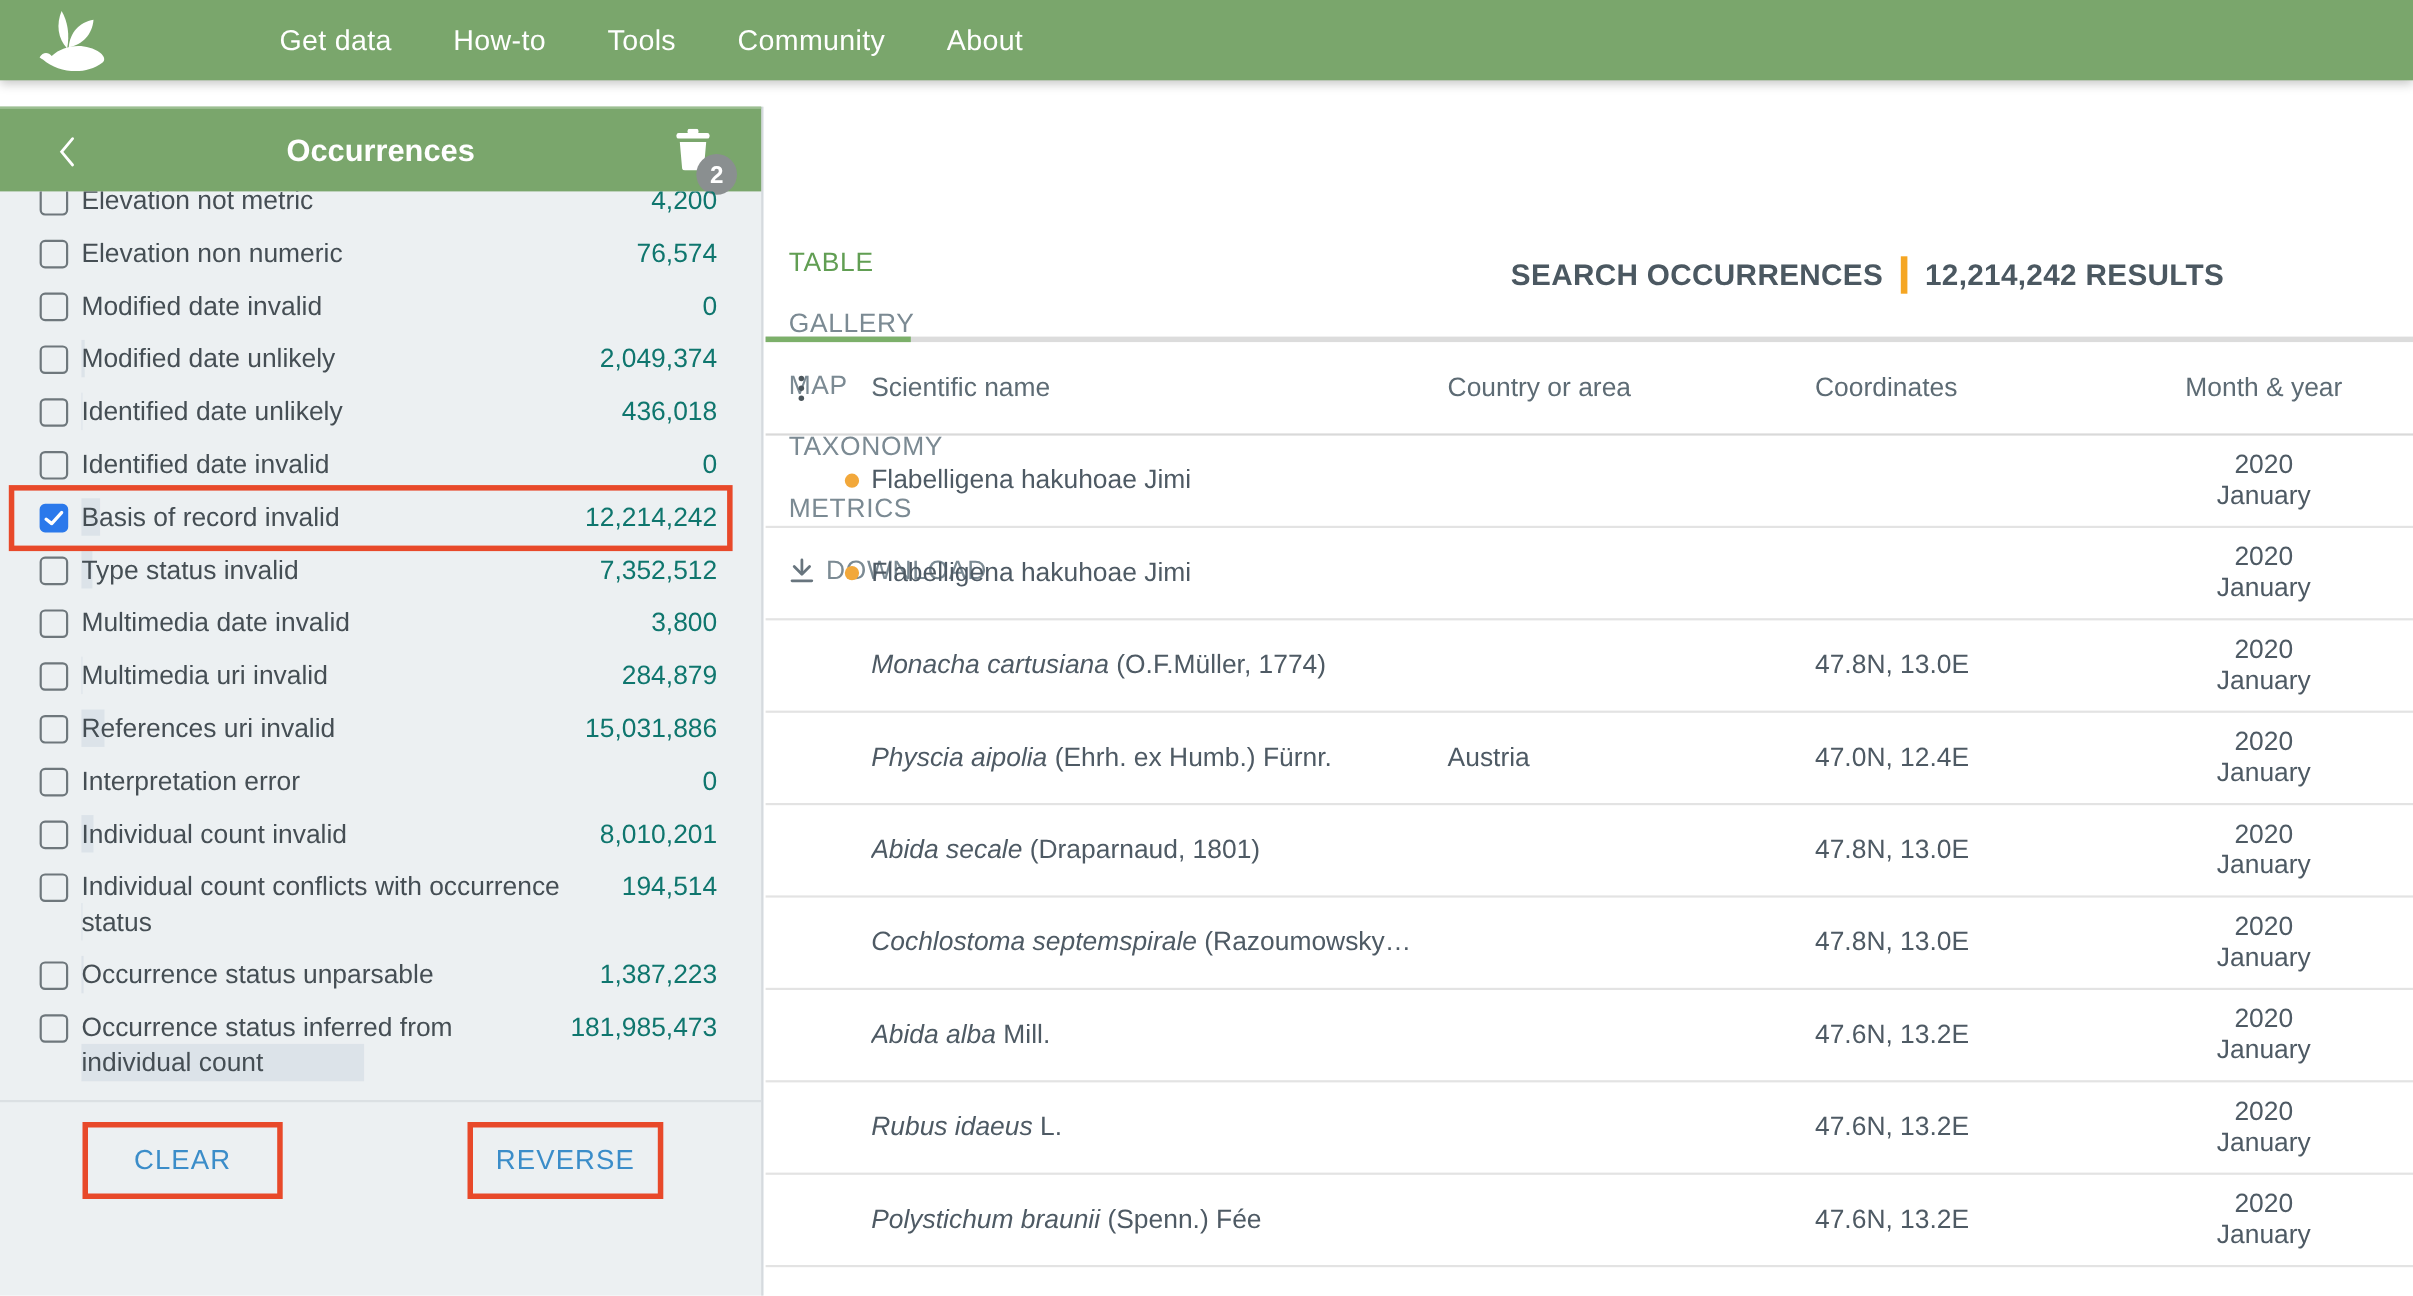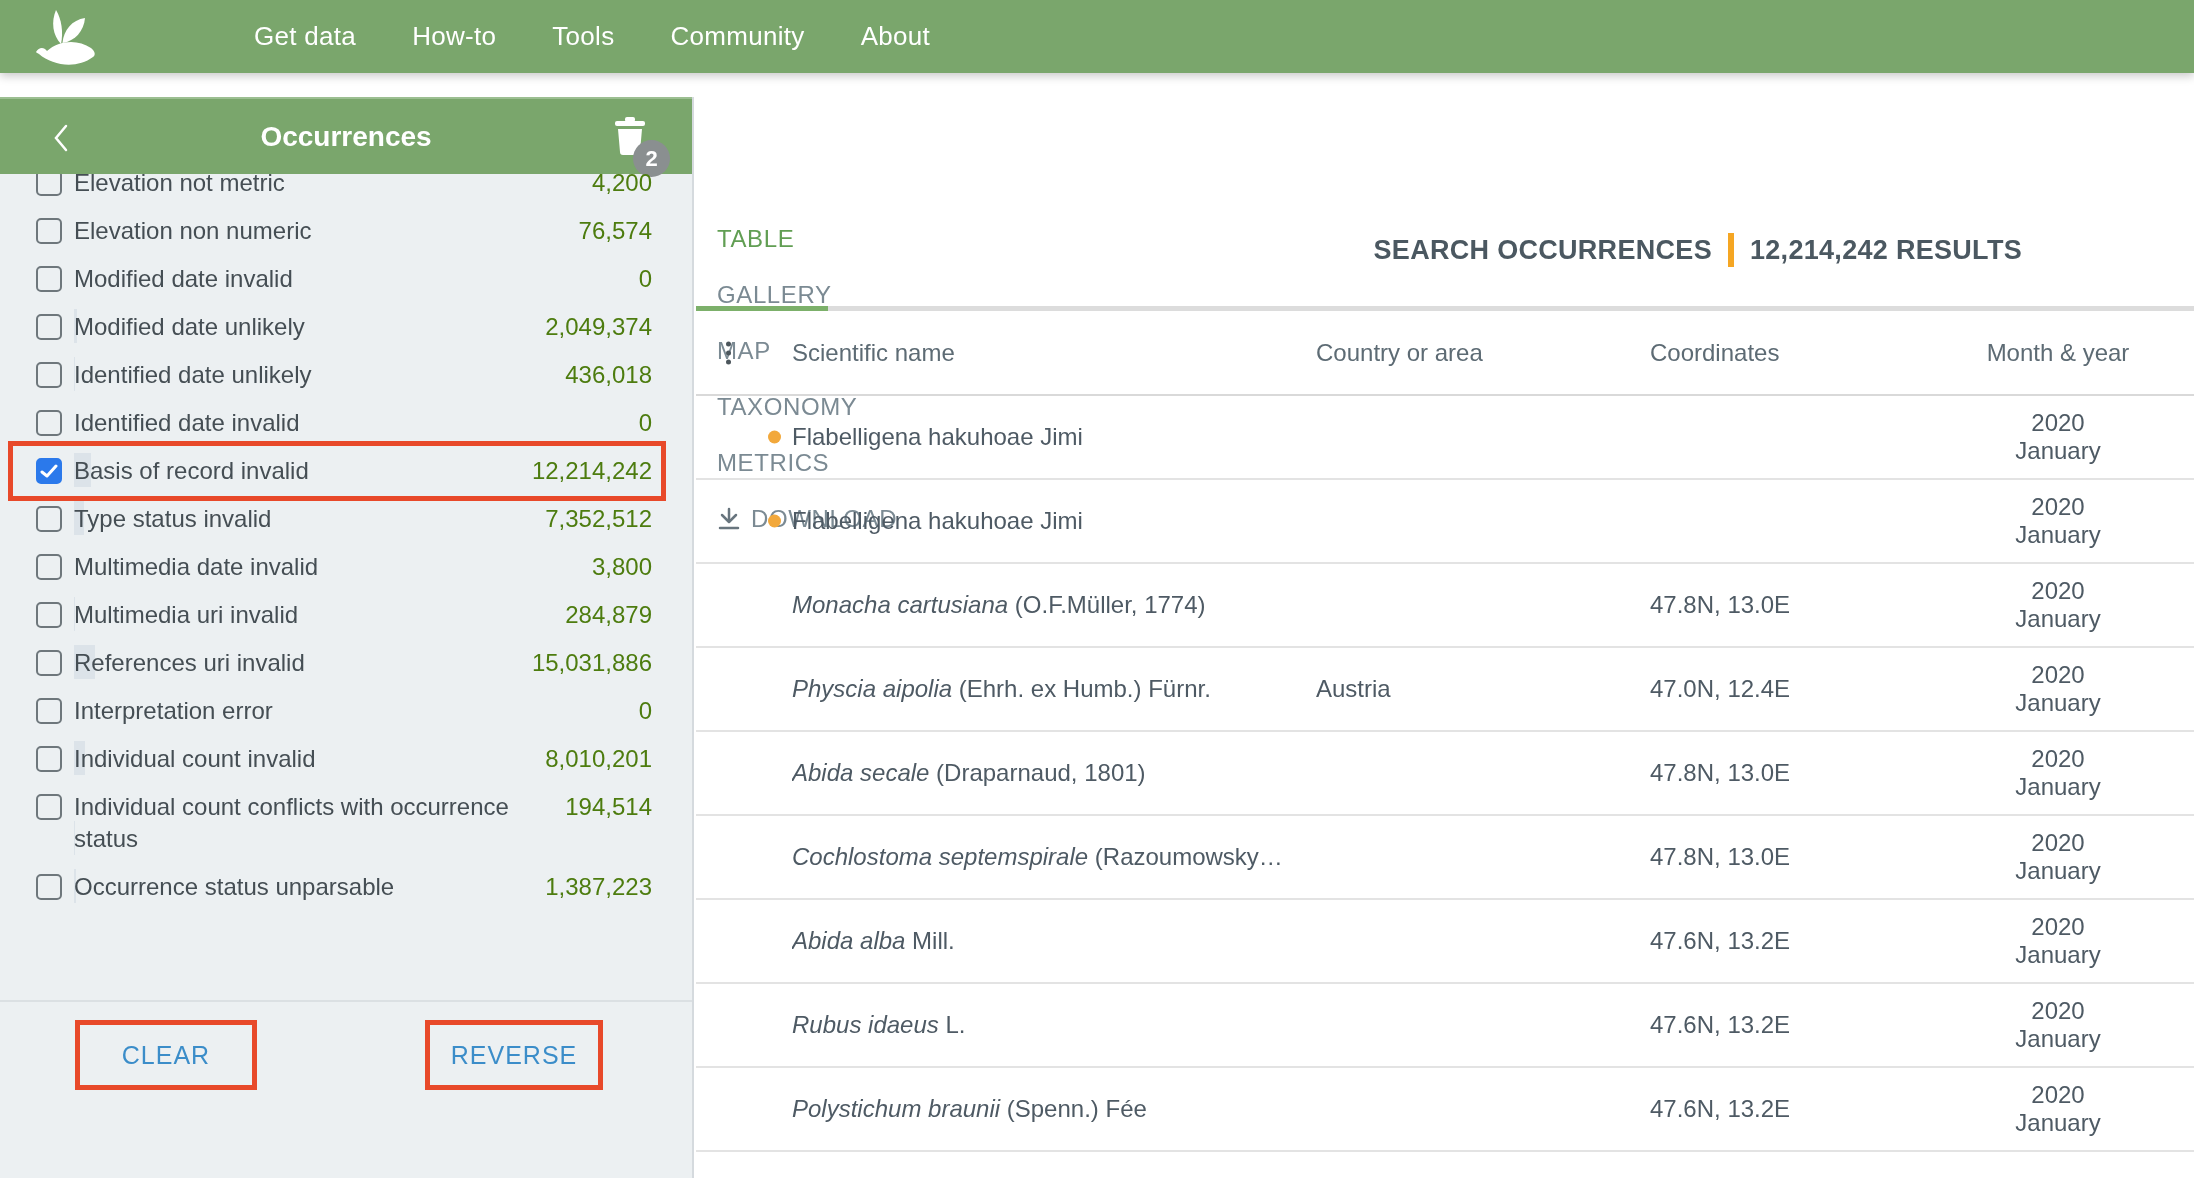--- a/index.html
+++ b/index.html
@@ -30,21 +30,21 @@
   .filter-list { position:absolute; top:77px; left:0; width:100%; height:826px; overflow:hidden; }
   .filter-row { position:relative; display:flex; align-items:flex-start;
                 min-height:48px; padding:8px 40px 8px 36px; }
   .filter-row.clipped { margin-top:-15px; }
   .pct-bar { position:absolute; left:74px; bottom:8px; height:34px; background:#dce3e9; z-index:0; }
   .cb { flex:0 0 auto; width:26px; height:26px; margin:3px 12px 0 0;
         border:2.5px solid #6e777c; border-radius:5px; background:transparent;
         display:flex; align-items:center; justify-content:center; cursor:pointer; z-index:1; }
   .cb.checked { background:#2b79eb; border-color:#2b79eb; }
   .f-label { flex:1 1 auto; font-size:24px; line-height:32px; color:#454e54; padding-right:12px; z-index:1; }
-  .f-count { flex:0 0 auto; margin-left:auto; font-size:24px; line-height:32px; color:#4d7c0f; white-space:nowrap; z-index:1; }
+  .f-count { flex:0 0 auto; margin-left:auto; font-size:24px; line-height:32px; color:#0f766e; white-space:nowrap; z-index:1; }
   .filter-row.annotated::after { content:""; position:absolute; left:8px; right:26px; top:-6px; bottom:-6px;
                 border:5px solid #e8492a; z-index:3; pointer-events:none; }
 
   .filter-footer { position:absolute; top:903px; left:0; width:100%; height:105px;
                    border-top:2px solid #dbe0e3; }
   .annot-box { position:absolute; top:18px; height:70px; border:5px solid #e8492a;
                display:flex; align-items:center; justify-content:center; }
   .annot-box.clear { left:75px; width:182px; }
   .annot-box.reverse { left:425px; width:178px; }
   .link-btn { background:none; border:none; color:#3b8dc9; font-family:inherit;
@@ -210,20 +210,26 @@
           <span class="cb"></span>
           <span class="f-label">Individual count conflicts with occurrence status</span>
           <span class="f-count">194,514</span>
         </div>
         <div class="filter-row">
           <span class="pct-bar" style="width: 2px;"></span>
           <span class="cb"></span>
           <span class="f-label">Occurrence status unparsable</span>
           <span class="f-count">1,387,223</span>
         </div>
+        <div class="filter-row">
+          <span class="pct-bar" style="width: 257px;"></span>
+          <span class="cb"></span>
+          <span class="f-label">Occurrence status inferred from individual count</span>
+          <span class="f-count">181,985,473</span>
+        </div>
       </div>
 
     <div class="filter-footer">
       <div class="annot-box clear">
         <button class="link-btn">CLEAR</button>
       </div>
       <div class="annot-box reverse">
         <button class="link-btn">REVERSE</button>
       </div>
     </div>

